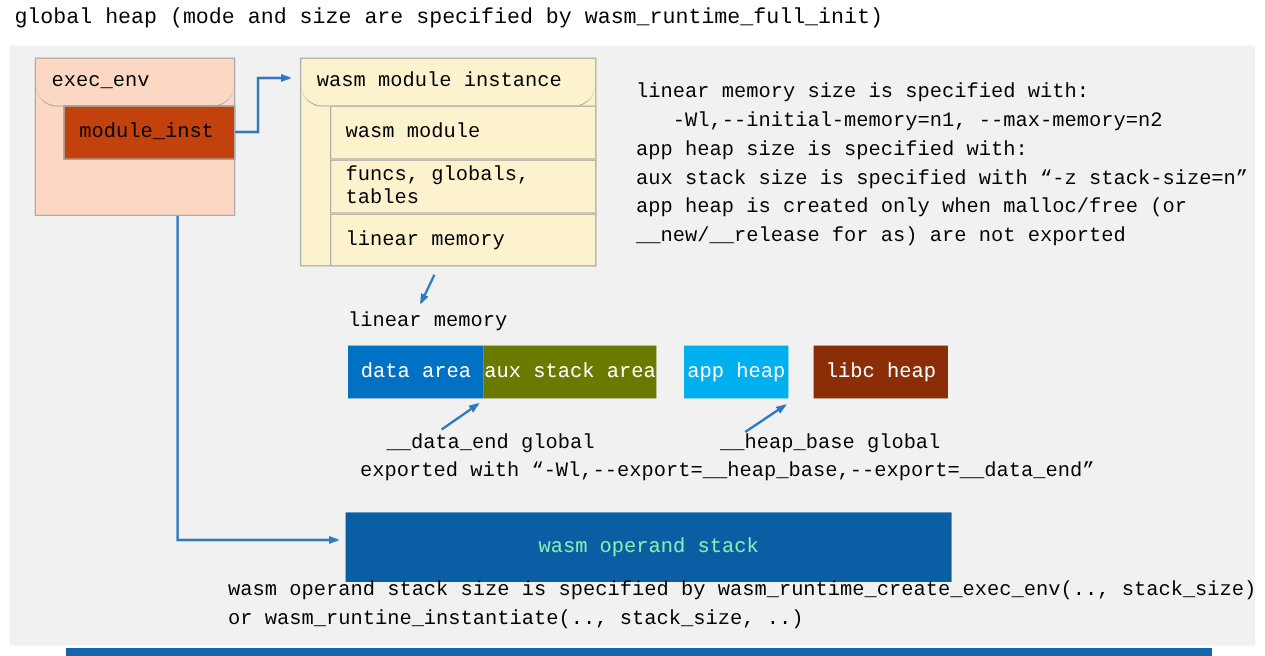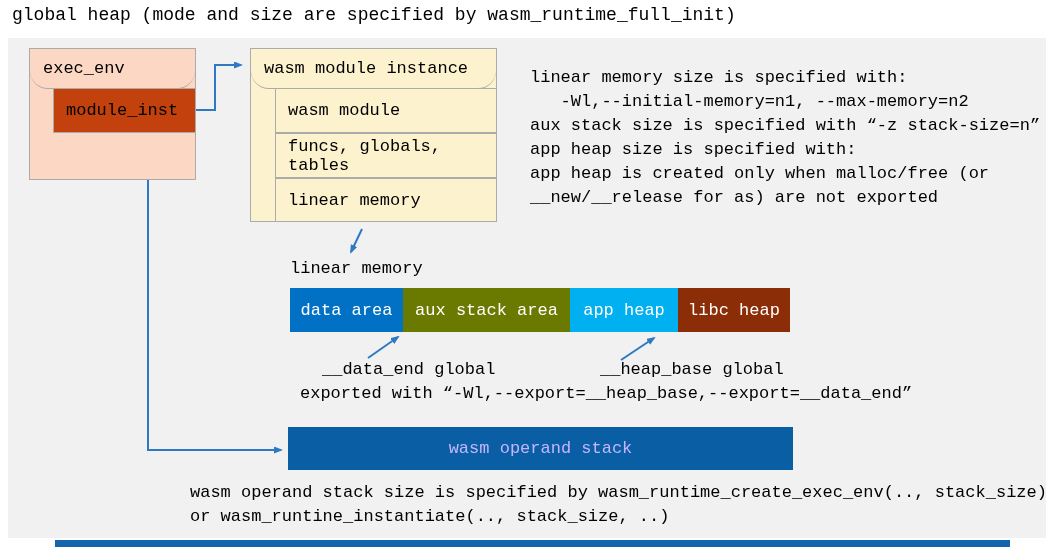--- a/index.html
+++ b/index.html
@@ -15,22 +15,22 @@
     display:flex; align-items:center; padding-left:13px; font-size:17px;
     border-bottom:1px solid #ABABAB; box-sizing:border-box;border-radius:18px; }
   .box-cell { position:absolute; border:1px solid #ABABAB; box-sizing:border-box;
     display:flex; align-items:center; padding-left:12px; font-size:17px; }
   .notes { position:absolute; font-size:17px; line-height:24px; }
   .notes div { white-space:pre; }
   .lbl { position:absolute; font-size:17px; white-space:pre; }
   .seg { position:absolute; top:288px; height:44px; display:flex; align-items:center;
     justify-content:center; color:#ffffff; font-size:17px; box-sizing:border-box; }
   .seg-dashed { border:3px dashed #000000; }
-  .bar-operand { position:absolute; left:288px; top:427px; width:505px; height:43px;
-    display:flex; align-items:center; justify-content:center; color:#c4b5fd; font-size:17px; }
+  .bar-operand { position:absolute; left:288px; top:427px; width:505px; height:58px;
+    display:flex; align-items:center; justify-content:center; color:#86efac; font-size:17px; }
   .bottom-bar { position:absolute; left:55px; top:540px; width:955px; height:7px; }
   .overlay { position:absolute; left:0; top:0; width:1054px; height:547px; pointer-events:none; }
 </style>
 </head>
 <body>
 
 <div id="canvas">
 
   <div class="page-title">global heap (mode and size are specified by wasm_runtime_full_init)</div>
 
@@ -44,31 +44,31 @@
   <div class="box-outer" style="left: 250px; top: 48px; width: 247px; height: 174px; background-color: rgb(252, 242, 206);">
     <div class="box-header">wasm module instance</div>
   </div>
   <div class="box-cell" style="left: 275px; top: 88px; width: 222px; height: 45px; background-color: rgb(252, 242, 206);">wasm module</div>
   <div class="box-cell" style="left: 275px; top: 133px; width: 222px; height: 45px; background-color: rgb(252, 242, 206);">funcs, globals, tables</div>
   <div class="box-cell" style="left: 275px; top: 178px; width: 222px; height: 44px; background-color: rgb(252, 242, 206);">linear memory</div>
 
   <div class="notes" style="left:530px; top:50px;margin-top:16px;">
     <div>linear memory size is specified with:</div>
     <div>   -Wl,--initial-memory=n1, --max-memory=n2</div>
+    <div>app heap size is specified with:</div>
     <div>aux stack size is specified with “-z stack-size=n”</div>
-    <div>app heap size is specified with:</div>
     <div>app heap is created only when malloc/free (or</div>
     <div>__new/__release for as) are not exported</div>
   </div>
 
   <div class="lbl" style="left:290px; top:259px;">linear memory</div>
 
   <div class="seg" style="left: 290px; width: 113px; background-color: rgb(0, 113, 197);">data area</div>
-  <div class="seg" style="left: 403px; width: 167px; background-color: rgb(106, 122, 0);">aux stack area</div>
-  <div class="seg" style="left: 570px; width: 108px; background-color: rgb(0, 176, 240);">app heap</div>
+  <div class="seg" style="left: 403px; width: 144px; background-color: rgb(106, 122, 0);">aux stack area</div>
+  <div class="seg" style="left: 570px; width: 87px; background-color: rgb(0, 176, 240);">app heap</div>
   <div class="seg" style="left: 678px; width: 112px; background-color: rgb(139, 45, 7);">libc heap</div>
 
   <div class="lbl" style="left:322px; top:360px;">__data_end global</div>
   <div class="lbl" style="left:600px; top:360px;">__heap_base global</div>
   <div class="lbl" style="left:300px; top:384px;">exported with “-Wl,--export=__heap_base,--export=__data_end”</div>
 
   <div class="bar-operand" style="background-color: rgb(10, 95, 164);">wasm operand stack</div>
 
   <div class="notes" style="left:190px; top:481px;">
     <div>wasm operand stack size is specified by wasm_runtime_create_exec_env(.., stack_size)</div>

